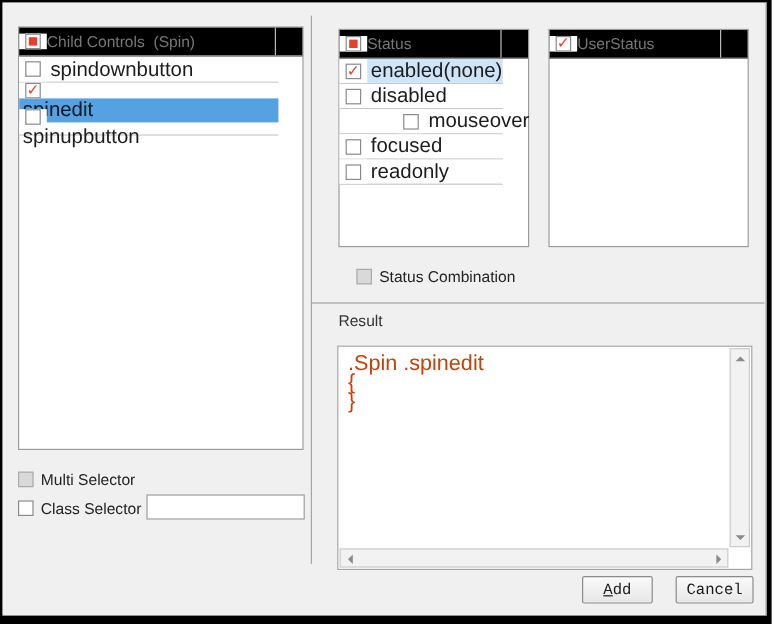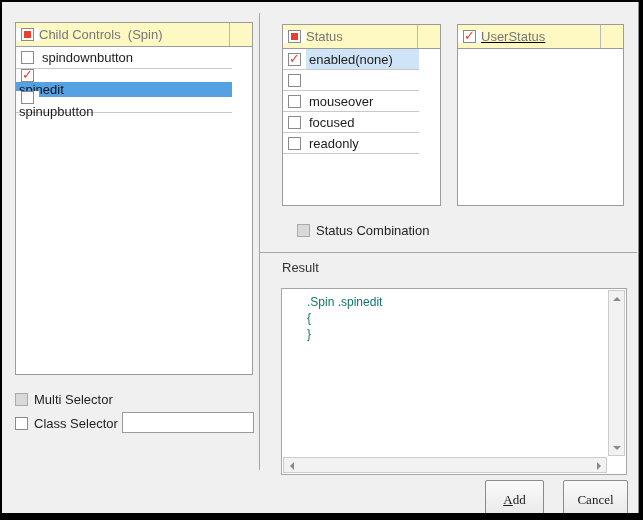--- a/index.html
+++ b/index.html
@@ -22,34 +22,34 @@
 
   
   .panel {
     position: absolute;
     background: #ffffff;
     border: 1px solid #9b9b9b;
   }
   .panel-header {
     display: flex; align-items: center;
     height: 24px;
-    background: #fef9c3;
+    background: #000000;
     border-bottom: 1px solid #9b9b9b;
     color: #767676;
     font-size: 13px;
     position: relative;
   }
   .panel-header .hdr-div {
     position: absolute; top: 0; bottom: 0; width: 1px;
     background: #b9b9b9;
   }
   .lrow {
     display: flex; align-items: stretch;
     border-bottom: 1px solid #c8c8c8;
-    font-size: 13px; color: #1c1c1c;
+    font-size: 17px; color: #1c1c1c;
     background: #ffffff;
   }
   .cb-cell {
     width: 23px; display: flex; align-items: center; justify-content: center;
     background: #ffffff; flex: none;
   }
   .row-label {
     flex: 1; display: flex; align-items: center;
     padding-left: 3px;
   }
@@ -92,24 +92,24 @@
     font-size: 13px; color: #333333;
   }
   .resultbox {
     position: absolute;
     left: 279px; top: 286px; width: 346px; height: 187px;
     background: #ffffff;
     border: 1px solid #a6a6a6;
   }
   .result-text {
     position: absolute; left: 0; top: 0; right: 19px; bottom: 18px;
-    padding: 5px 25px;
+    padding: 5px 8px;
     font-family: "Liberation Sans", "DejaVu Sans", sans-serif;
-    font-size: 12px; line-height: 16px;
-    color: #0f766e;
+    font-size: 18px; line-height: 16px;
+    color: #c2410c;
     white-space: pre;
     overflow: hidden;
   }
   .vscroll {
     position: absolute; top: 1px; right: 1px; bottom: 18px; width: 17px;
     background: #f2f2f2; border: 1px solid #cccccc;
   }
   .hscroll {
     position: absolute; left: 1px; right: 19px; bottom: 1px; height: 16px;
     background: #f2f2f2; border: 1px solid #cccccc;
@@ -125,27 +125,27 @@
     position: absolute; left: 120px; top: 410px;
     width: 132px; height: 21px;
     background: #ffffff;
     border: 1px solid #9b9b9b;
     font-size: 13px; padding: 0 4px;
     font-family: "Liberation Sans", "DejaVu Sans", sans-serif;
   }
 
   
   .btn {
-    position: absolute; height: 40px;
+    position: absolute; height: 23px;
     background: linear-gradient(#fafafa, #e7e7e7);
     border: 1px solid #8b8b8b;
     border-radius: 2px;
     font-size: 13px; color: #1a1a1a;
     display: flex; align-items: center; justify-content: center;
-    font-family: Liberation Serif, serif;
+    font-family: Liberation Mono, monospace;
     cursor: default;
   }
   .btn .btn-label { display: block; }
   .btn.mnemonic .btn-label::first-letter { text-decoration: underline; }
 </style>
 </head>
 <body>
 
 <div class="screen">
   <div class="dialog">
@@ -191,22 +191,23 @@
       <div class="lrow sel-soft" style="height:21px; width:136px;">
         <span class="cb-cell">
           <span class="cb checked"></span>
         </span>
         <span class="row-label">enabled(none)</span>
       </div>
       <div class="lrow" style="height:21px; width:136px;">
         <span class="cb-cell">
           <span class="cb"></span>
         </span>
-      </div>
-      <div class="lrow" style="height:21px; width:136px;">
+        <span class="row-label">disabled</span>
+      </div>
+      <div class="lrow" style="height:21px; width:136px;padding-left:48px;">
         <span class="cb-cell">
           <span class="cb"></span>
         </span>
         <span class="row-label">mouseover</span>
       </div>
       <div class="lrow" style="height:21px; width:136px;">
         <span class="cb-cell">
           <span class="cb"></span>
         </span>
         <span class="row-label">focused</span>

